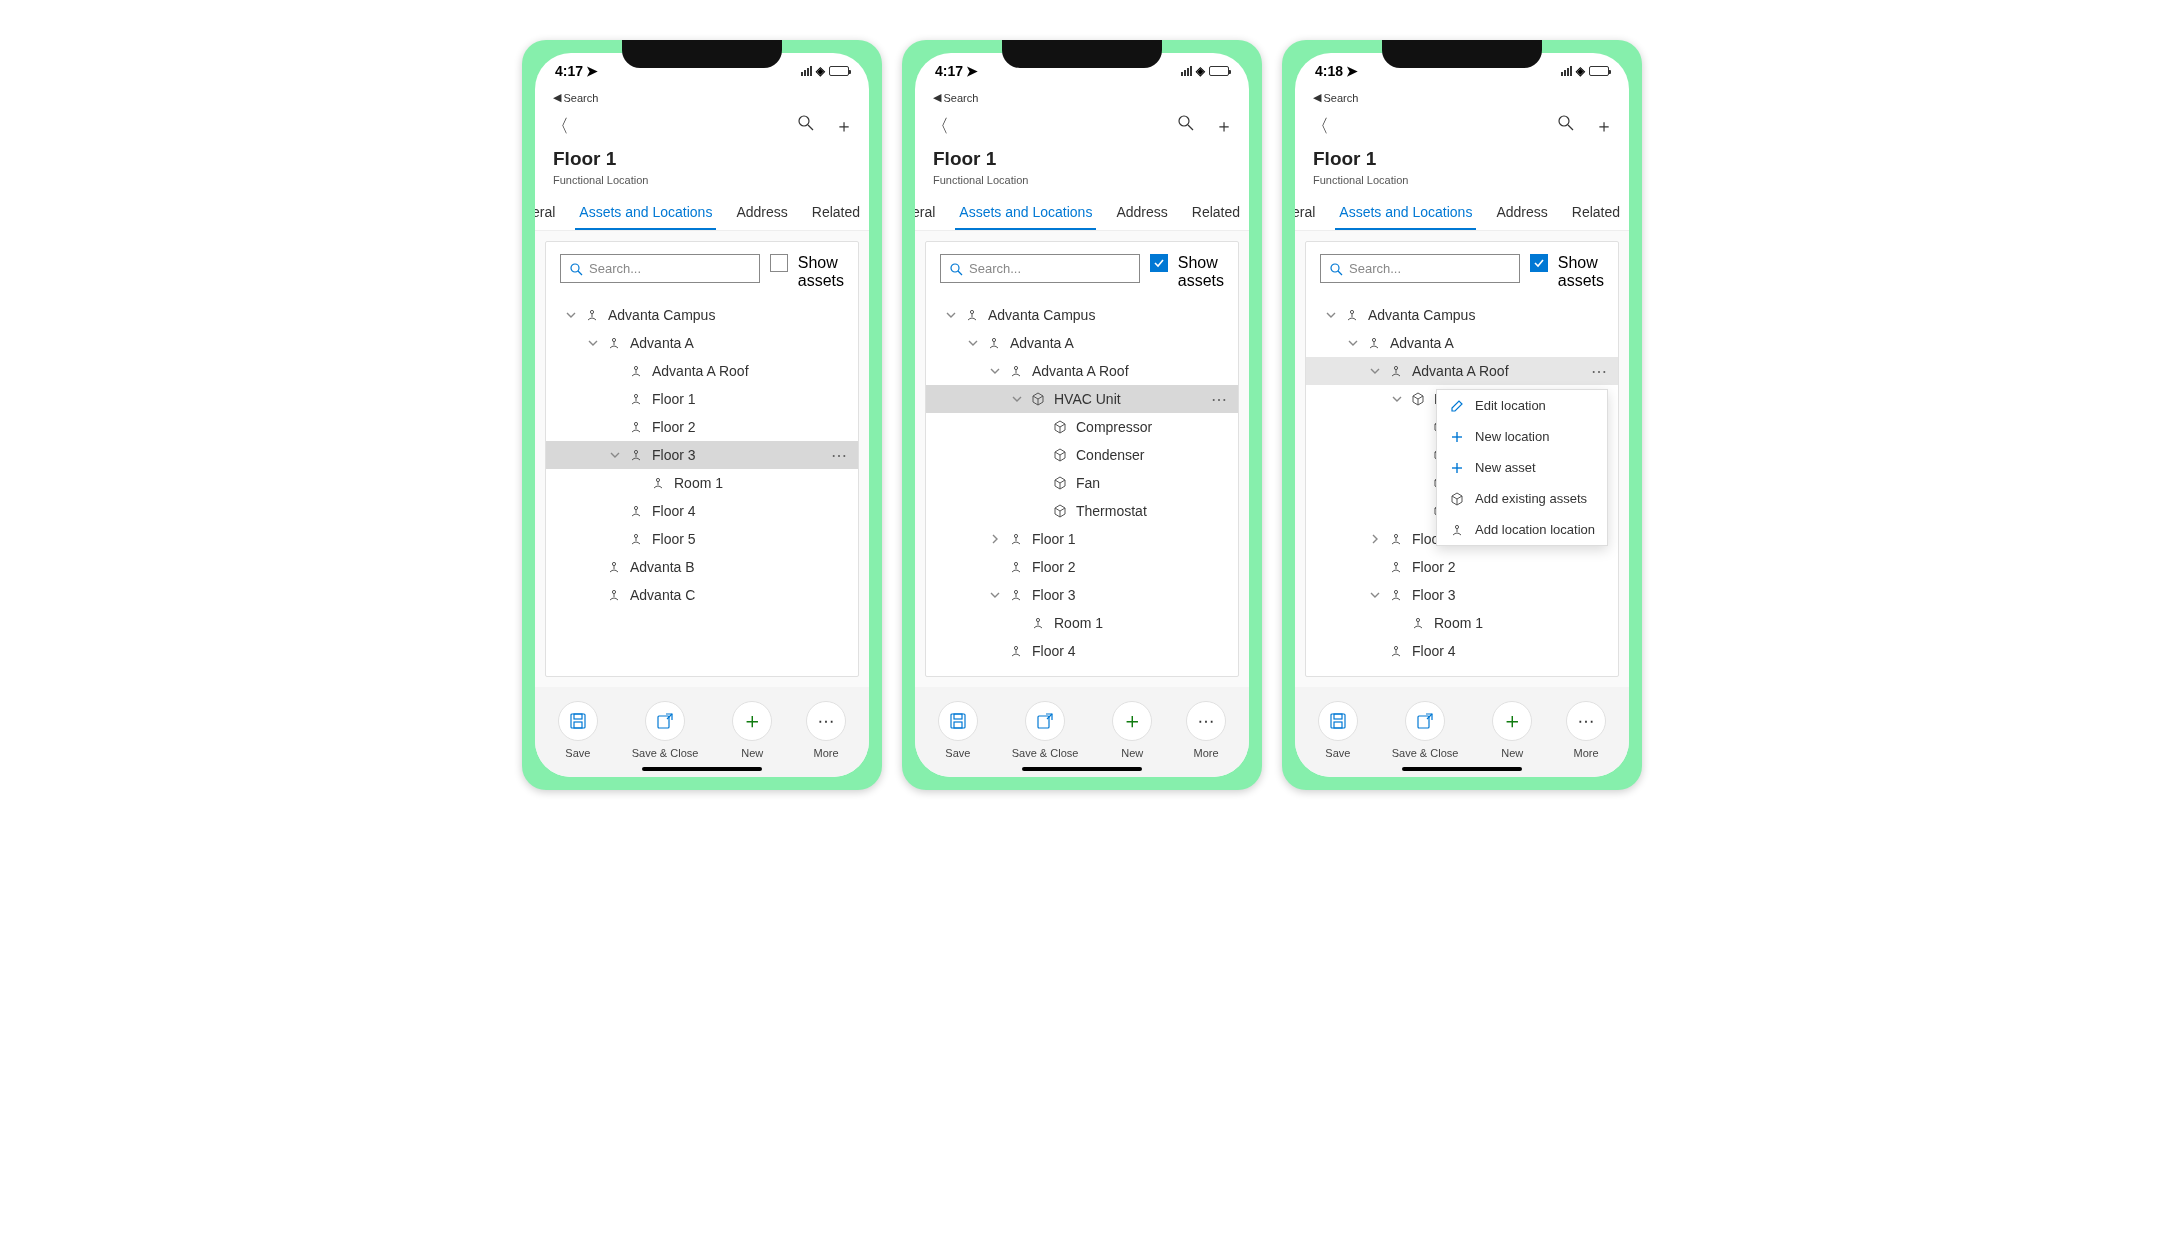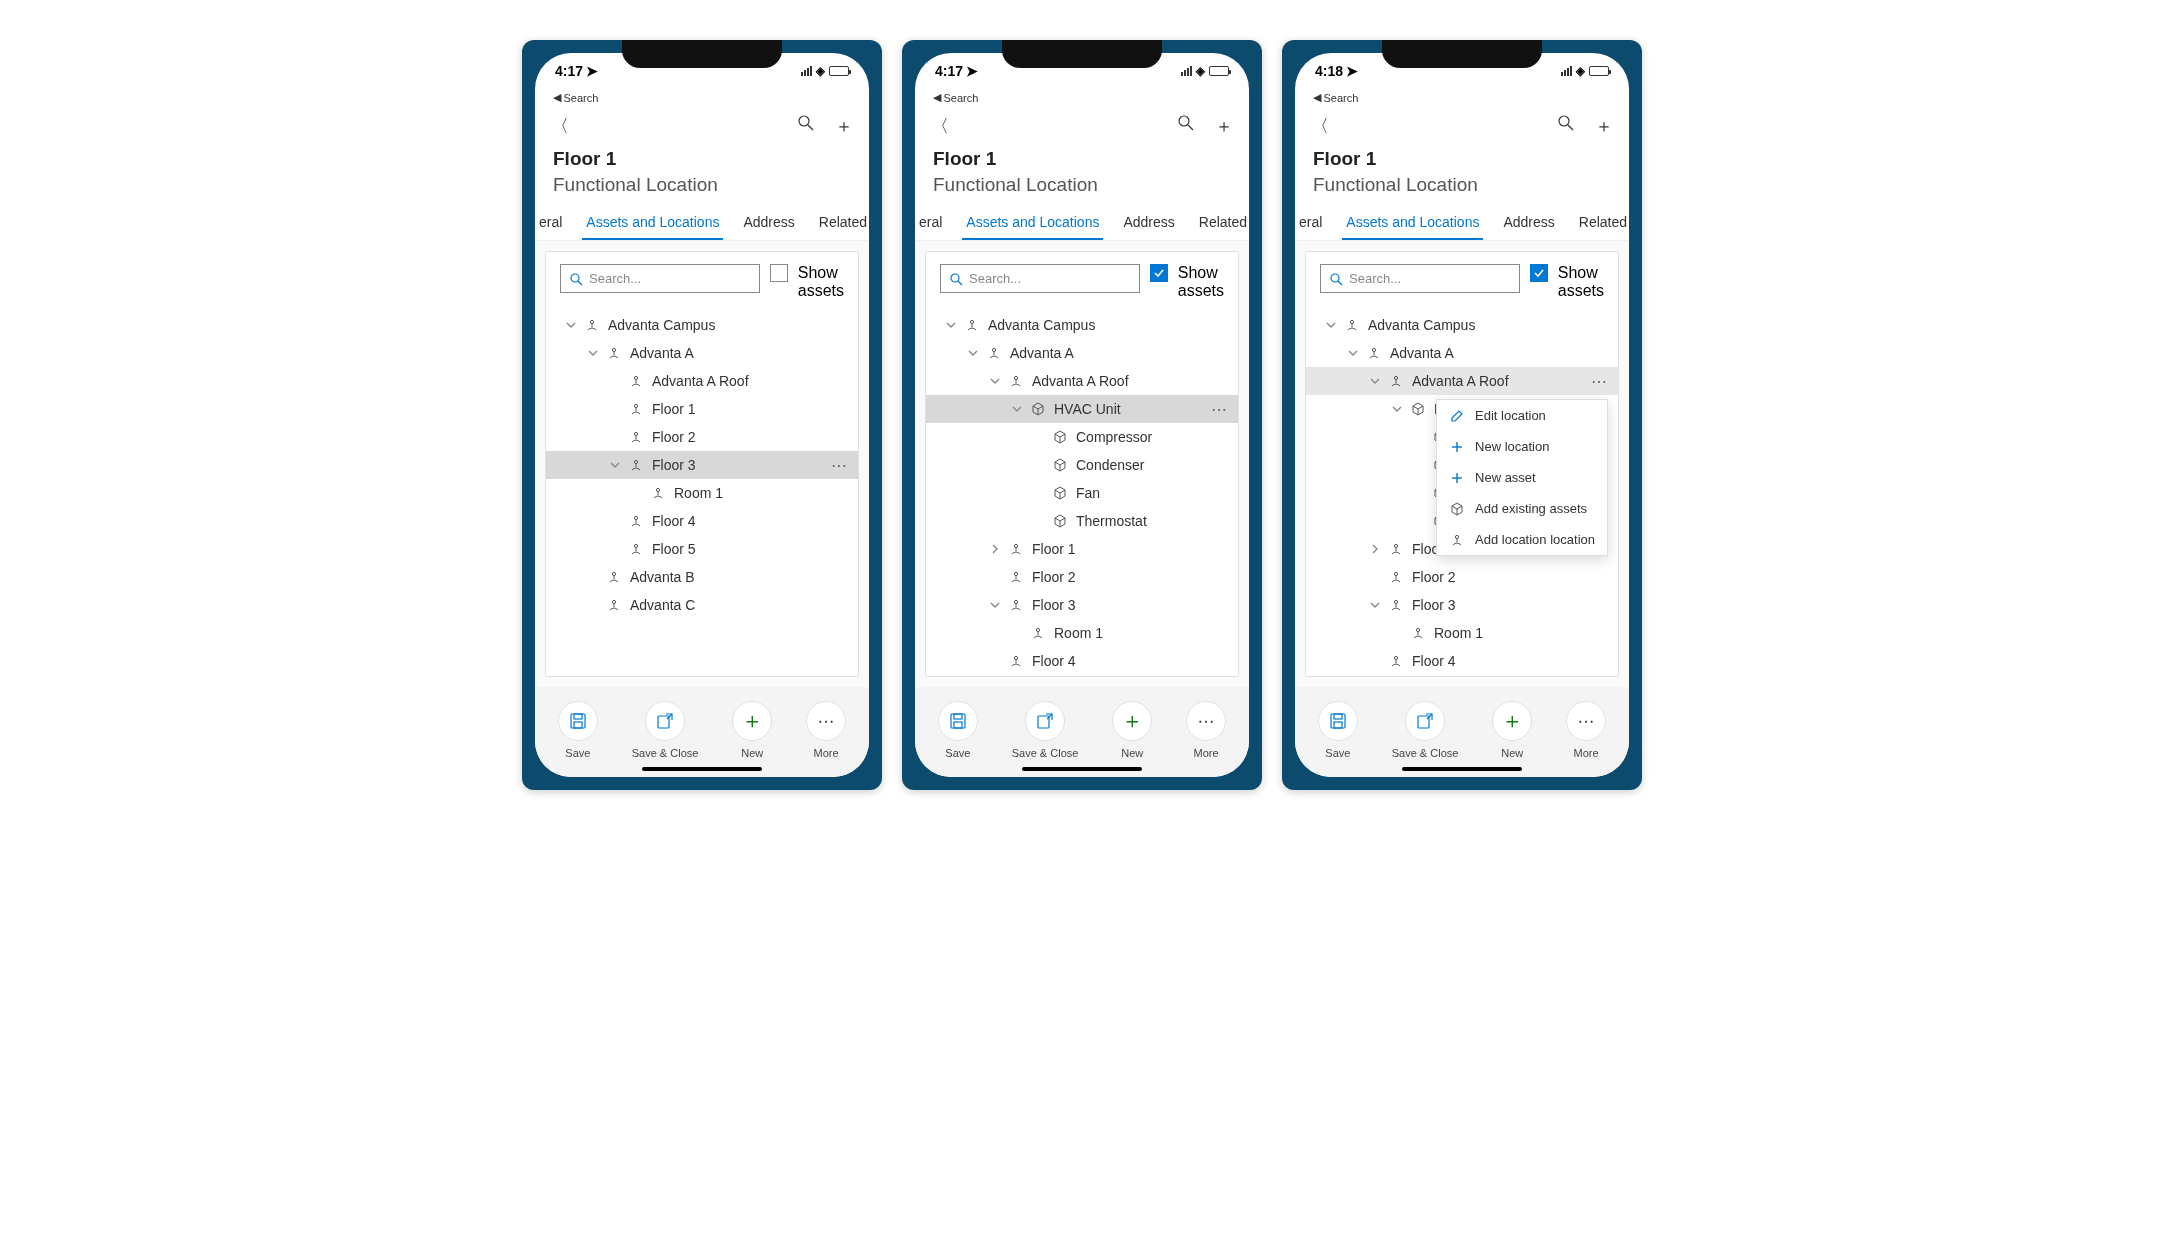--- a/index.html
+++ b/index.html
@@ -7,22 +7,22 @@
       font-family: 'Segoe UI', -apple-system, BlinkMacSystemFont, sans-serif;
       background: #fff;
       padding: 40px;
       display: flex;
       gap: 20px;
       justify-content: center;
     }
     .phone {
       width: 360px;
       height: 750px;
-      background: #0c4a6e;
-      border-radius: 12px;
+      background: #86efac;
+      border-radius: 24px;
       padding: 13px;
       position: relative;
       box-shadow: 0 2px 8px rgba(0,0,0,.2);
     }
     .phone-screen {
       width: 100%;
       height: 100%;
       background: #fff;
       border-radius: 36px;
       overflow: hidden;
@@ -66,27 +66,28 @@
     .nav-bar {
       display: flex;
       justify-content: space-between;
       align-items: center;
       padding: 8px 16px;
     }
     .nav-right { display: flex; gap: 20px; }
     .icon-btn { font-size: 18px; color: #333; cursor: pointer; }
     .page-header { padding: 2px 18px 8px; }
     .page-title { font-size: 19px; font-weight: 600; color: #222; }
-    .page-subtitle { font-size: 19px; color: #555; margin-top: 4px; }
+    .page-subtitle { font-size: 11px; color: #555; margin-top: 4px; }
     .tabs {
       display: flex;
       border-bottom: 1px solid #eee;
       padding: 0 4px;
       overflow: hidden;
       white-space: nowrap;
+      justify-content: center;
     }
     .tab {
       padding: 10px 12px;
       font-size: 14px;
       color: #333;
       cursor: pointer;
       position: relative;
     }
     .tab.tab-partial-left { padding-left: 0; }
     .tab.active { color: #0078d4; font-weight: 500; }

